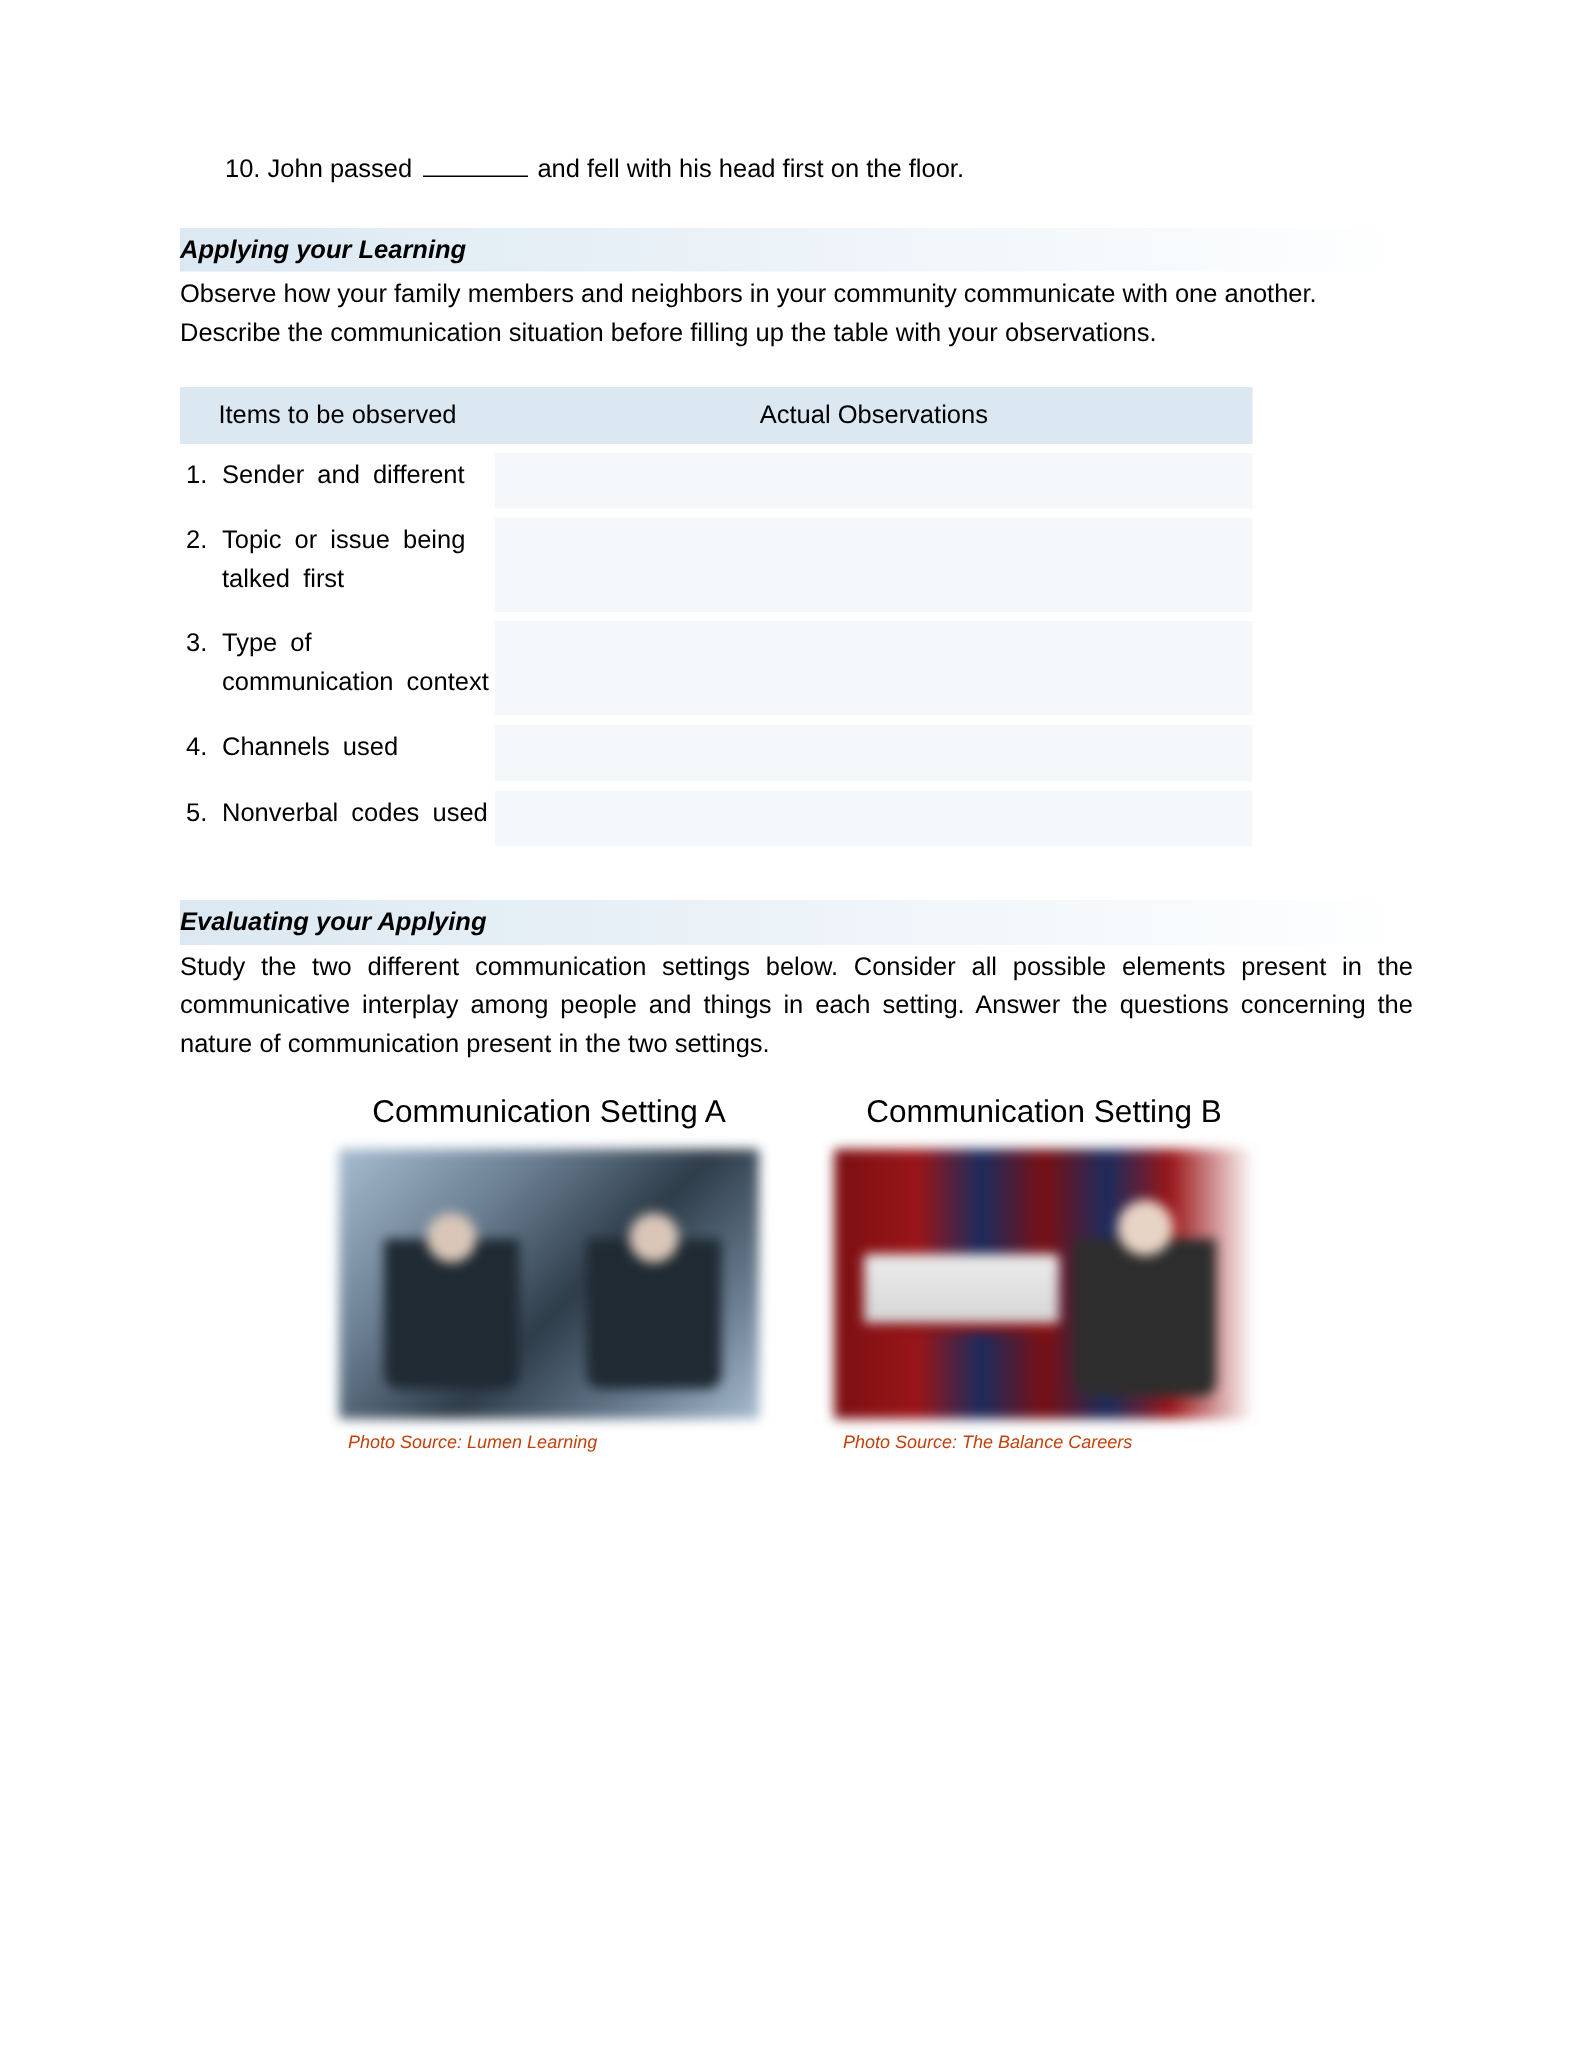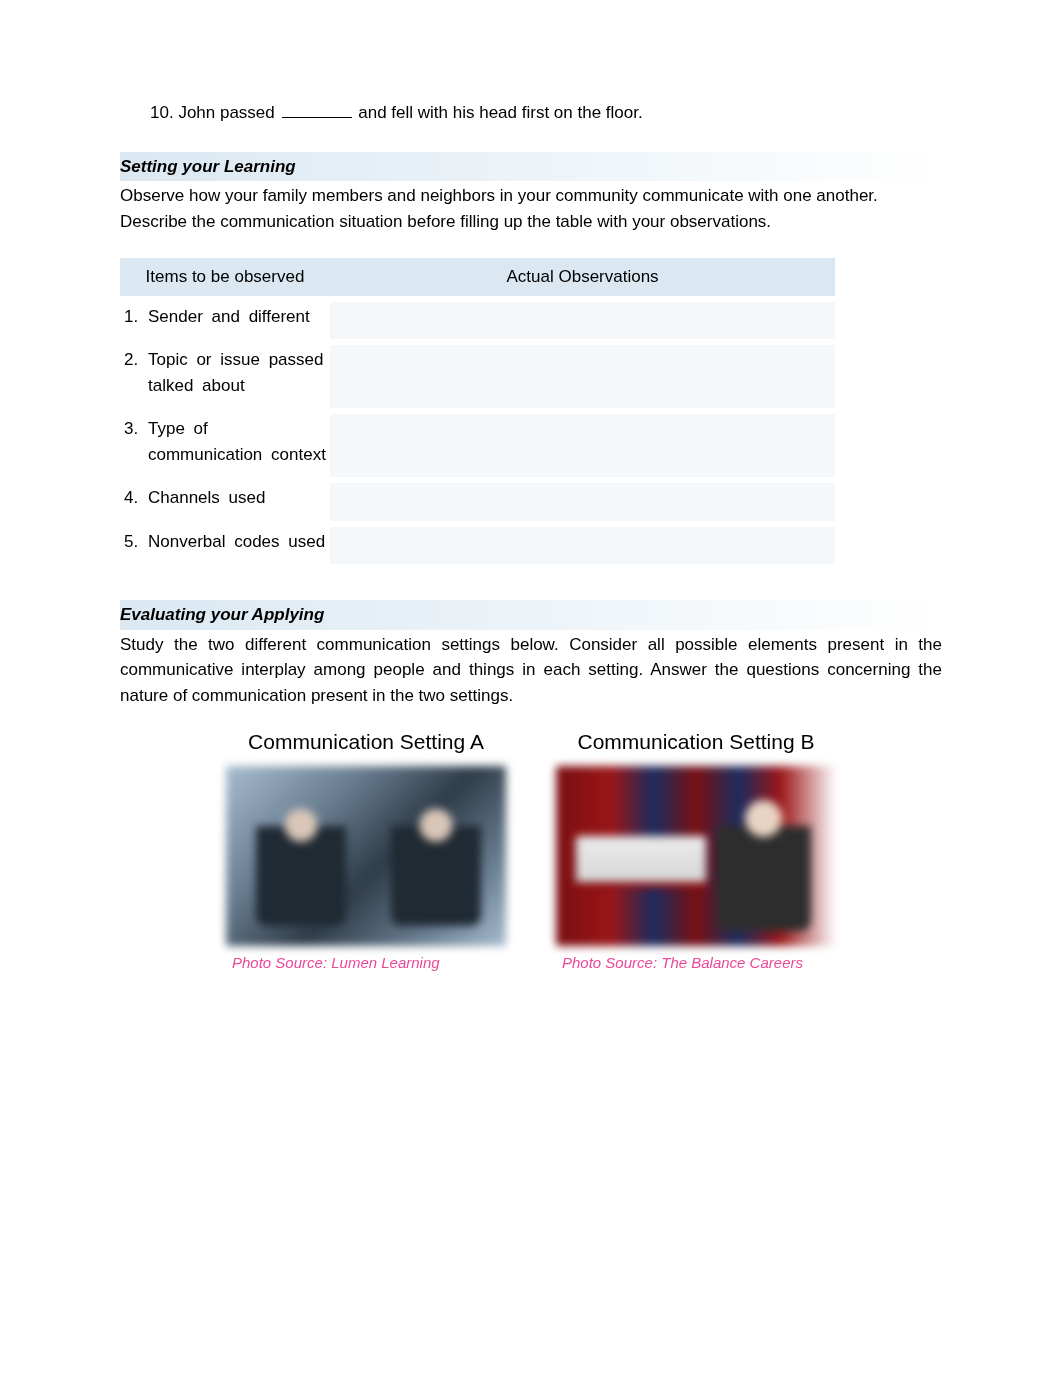--- a/index.html
+++ b/index.html
@@ -157,42 +157,42 @@
       left: 20px;
       top: 70px;
       width: 130px;
       height: 46px;
       background: linear-gradient(#ececec, #d6d6d6);
       border-radius: 3px;
       border-bottom: 6px solid #8a0f12;
     }
     .photo-caption {
       font-style: italic;
-      color: #ec4899;
-      font-size: 15px;
+      color: #c2410c;
+      font-size: 12px;
       margin-top: 6px;
       align-self: flex-start;
       margin-left: 6px;
     }
     .eval-section {
       margin-top: 30px;
     }
   </style>
 </head>
 <body>
 
 <div class="question-line">
   <span>10.</span>
   <span>John passed</span>
   <span class="blank"></span>
   <span>and fell with his head first on the floor.</span>
 </div>
 
 <div>
-  <div class="section-heading">Setting your Learning</div>
+  <div class="section-heading">Applying your Learning</div>
   <div class="section-intro"> Observe how your family members and neighbors in your community communicate with one another. Describe the communication situation before filling up the table with your observations.</div>
 
   <table class="obs">
     <thead>
       <tr>
         <th>Items to be observed</th>
         <th>Actual Observations</th>
       </tr>
     </thead>
     <tbody>
@@ -202,21 +202,21 @@
             <div class="item-num">1.</div>
             <div class="item-text">Sender and different</div>
           </div>
         </td>
         <td></td>
       </tr>
       <tr>
         <td class="item">
           <div class="item-row">
             <div class="item-num">2.</div>
-            <div class="item-text">Topic or issue passed talked about</div>
+            <div class="item-text">Topic or issue being talked first</div>
           </div>
         </td>
         <td></td>
       </tr>
       <tr>
         <td class="item">
           <div class="item-row">
             <div class="item-num">3.</div>
             <div class="item-text">Type of communication context</div>
           </div>

